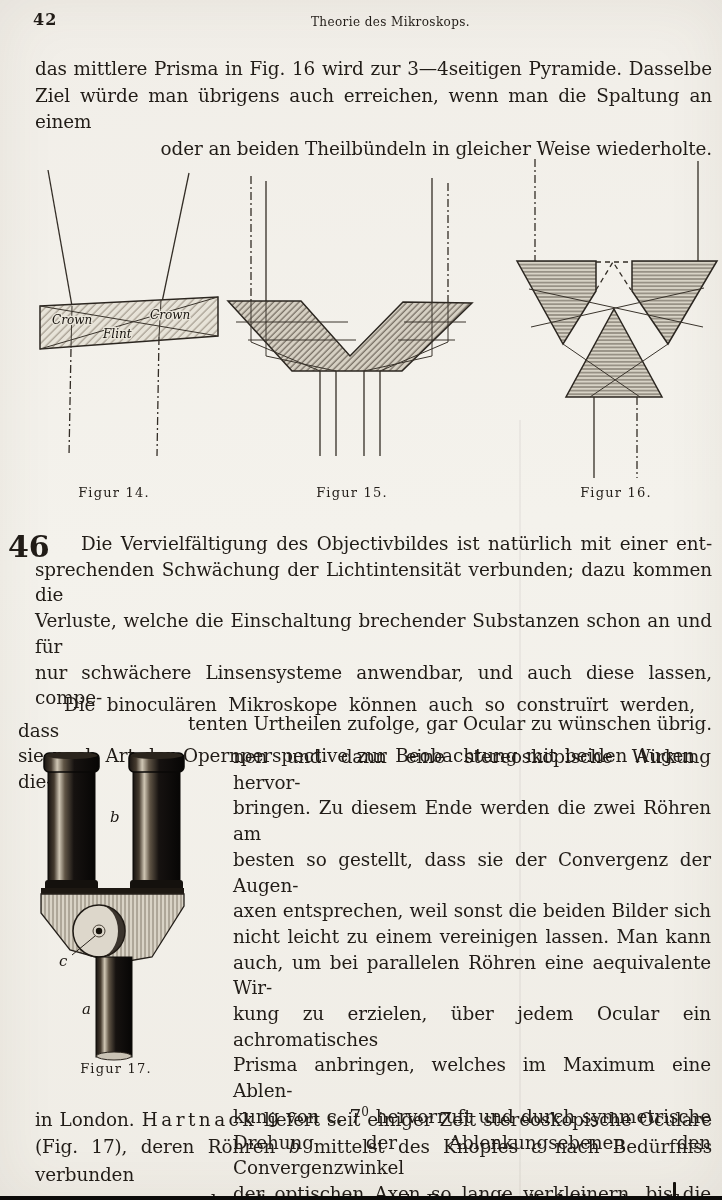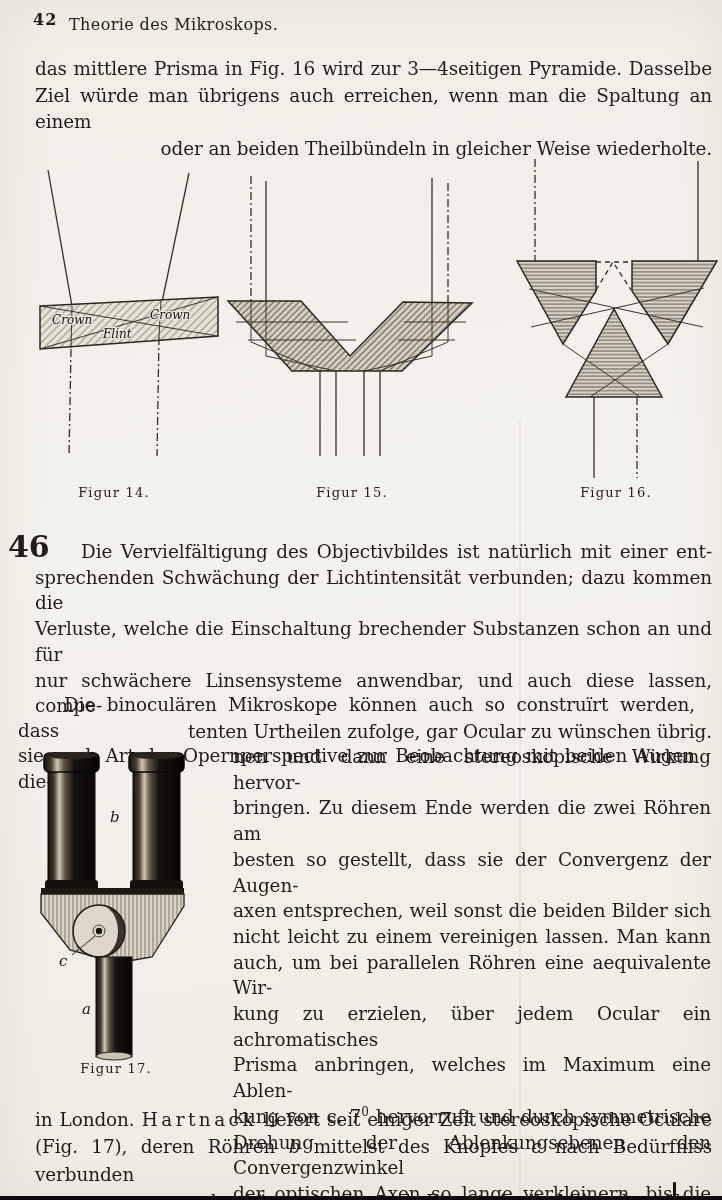--- a/index.html
+++ b/index.html
@@ -5,24 +5,24 @@
   html,body { margin:0; padding:0; background:#e8e6e1; }
   .page {
     position:relative; width:722px; height:1200px; overflow:hidden;
     background:linear-gradient(175deg,#f1eee8 0%,#f4f2ec 45%,#efece5 100%);
     box-shadow:inset 0 0 60px rgba(90,75,55,0.08);
     font-family:"DejaVu Serif","Liberation Serif",serif;
     color:#211c17;
   }
   .pagenum { position:absolute; left:33px; top:10px; font-size:16px; font-weight:bold; letter-spacing:1px; }
   .runtitle { position:absolute; left:35px; top:15px; width:677px; padding-left:34px; box-sizing:border-box;
-              font-size:16px; letter-spacing:0.4px; }
+              text-align:center; font-size:12px; letter-spacing:0.4px; }
   .para { position:absolute; font-size:18.4px; letter-spacing:-0.1px; }
   .p1      { left:35px;  top:56px;   width:677px; line-height:26.5px; }
-  .s46     { left:35px;  top:531px;  width:677px; line-height:25.7px;margin-top:8px; }
+  .s46     { left:35px;  top:531px;  width:677px; line-height:25.7px; }
   .p3top   { left:18px;  top:692px;  width:677px; line-height:25.6px; }
   .pwrap   { left:233px; top:744px;  width:478px; line-height:25.7px; }
   .pbottom { left:35px;  top:1106px; width:677px; line-height:27.3px; }
   .tl { white-space:nowrap;text-align:right; }
   .just { text-align:justify; text-align-last:justify; white-space:normal; }
   .ind { text-indent:46px; }
   .sp { letter-spacing:3.5px; }
   .it { font-style:italic; }
   sup { font-size:12px; line-height:0; vertical-align:super; }
   .marginnum { position:absolute; left:8px; top:529px; font-size:30px; font-weight:bold; }

